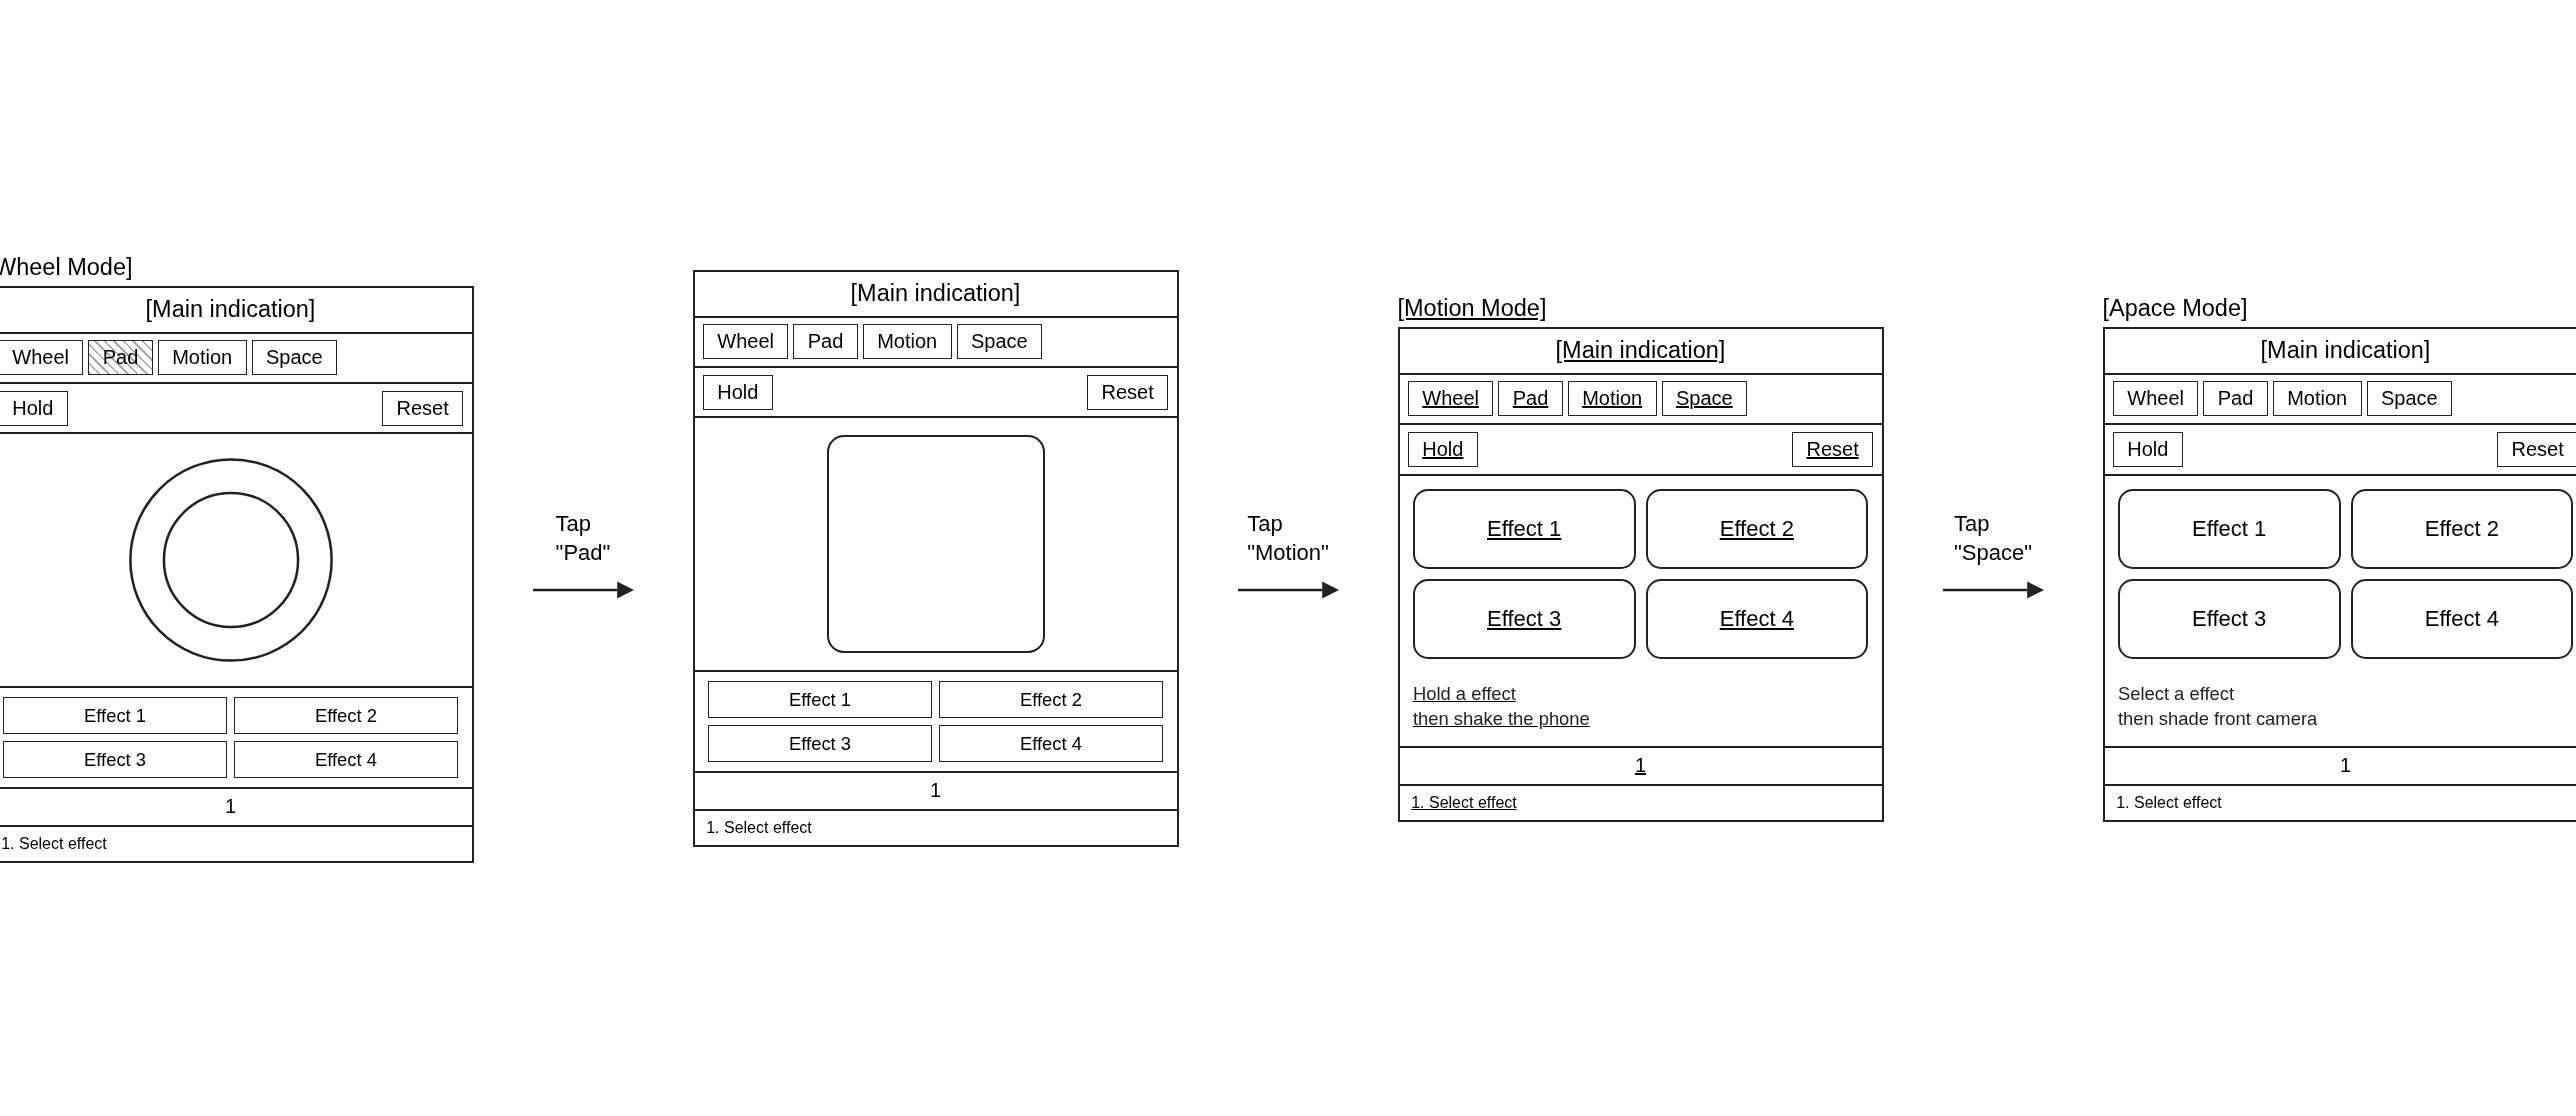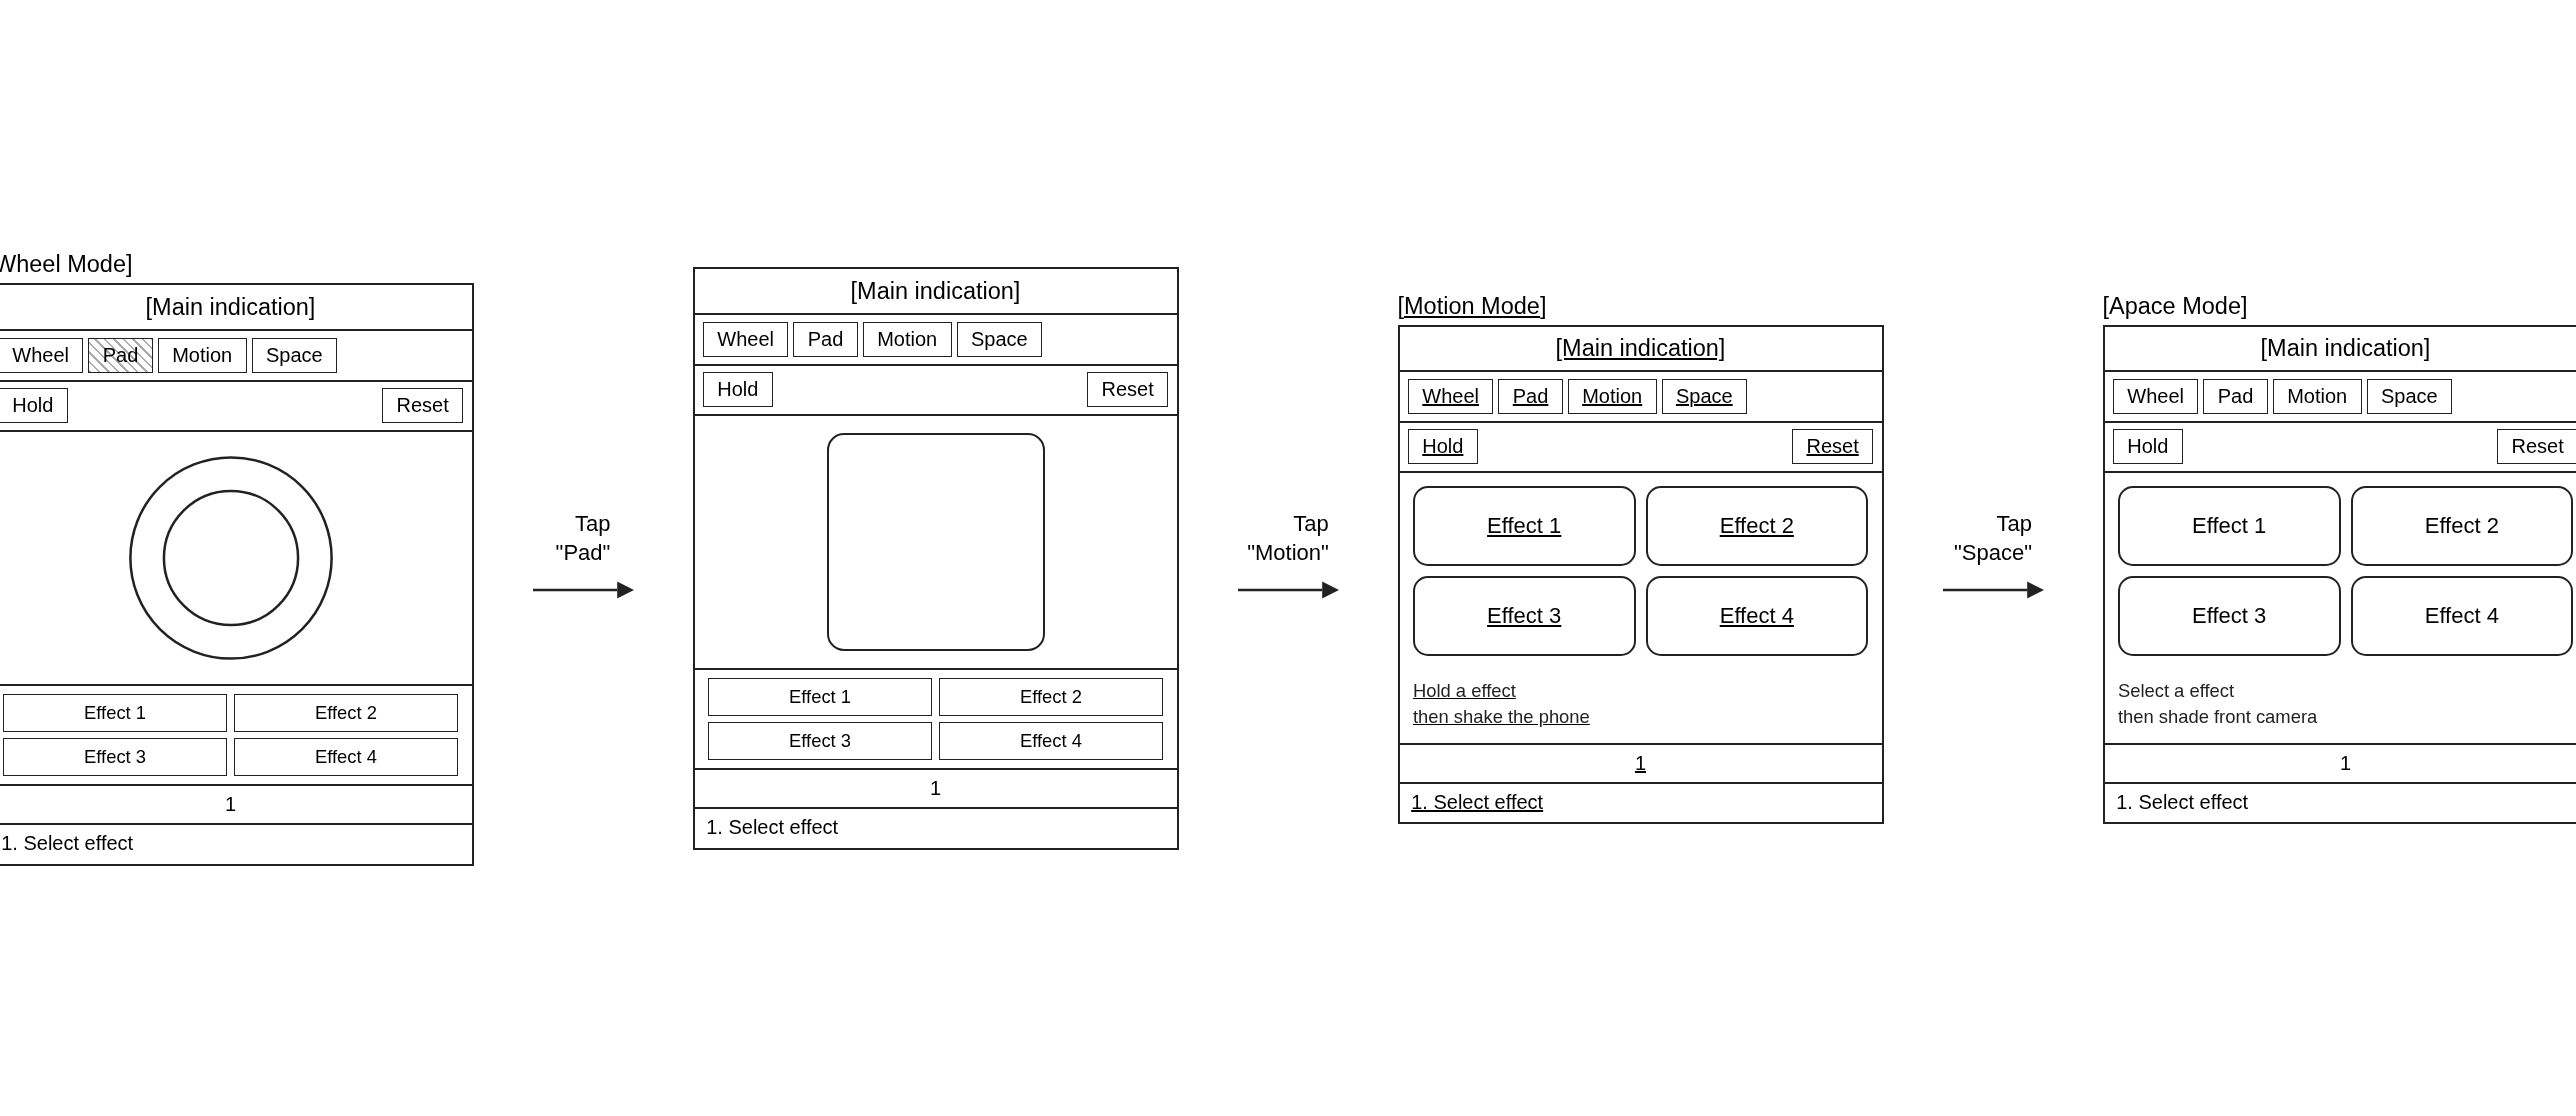--- a/index.html
+++ b/index.html
@@ -121,21 +121,21 @@
     .page-indicator {
       text-align: center;
       padding: 6.7px 0;
       font-size: 20px;
       border-top: 2.1px solid #222;
     }
     .select-effect-row {
       border: 2.1px solid #222;
       border-top: none;
       padding: 8.4px 11.7px;
-      font-size: 20px;
+      font-size: 16px;
       margin-top: -0.8px;
     }
     .motion-effects-grid {
       display: grid;
       grid-template-columns: 1fr 1fr;
       gap: 10px;
       height: 100%;
     }
     .hint-text {
       font-size: 18.4px;
@@ -145,21 +145,21 @@
     }
     .arrow-container {
       display: flex;
       flex-direction: column;
       align-items: center;
       gap: 5px;
       width: 151px;
     }
     .tap-label {
       font-size: 22px;
-      text-align: right;
+      text-align: left;
       line-height: 1.3;
     }
     .arrow-svg {
       width: 101px;
       height: 34px;
     }
   </style>
 </head>
 <body>
 

